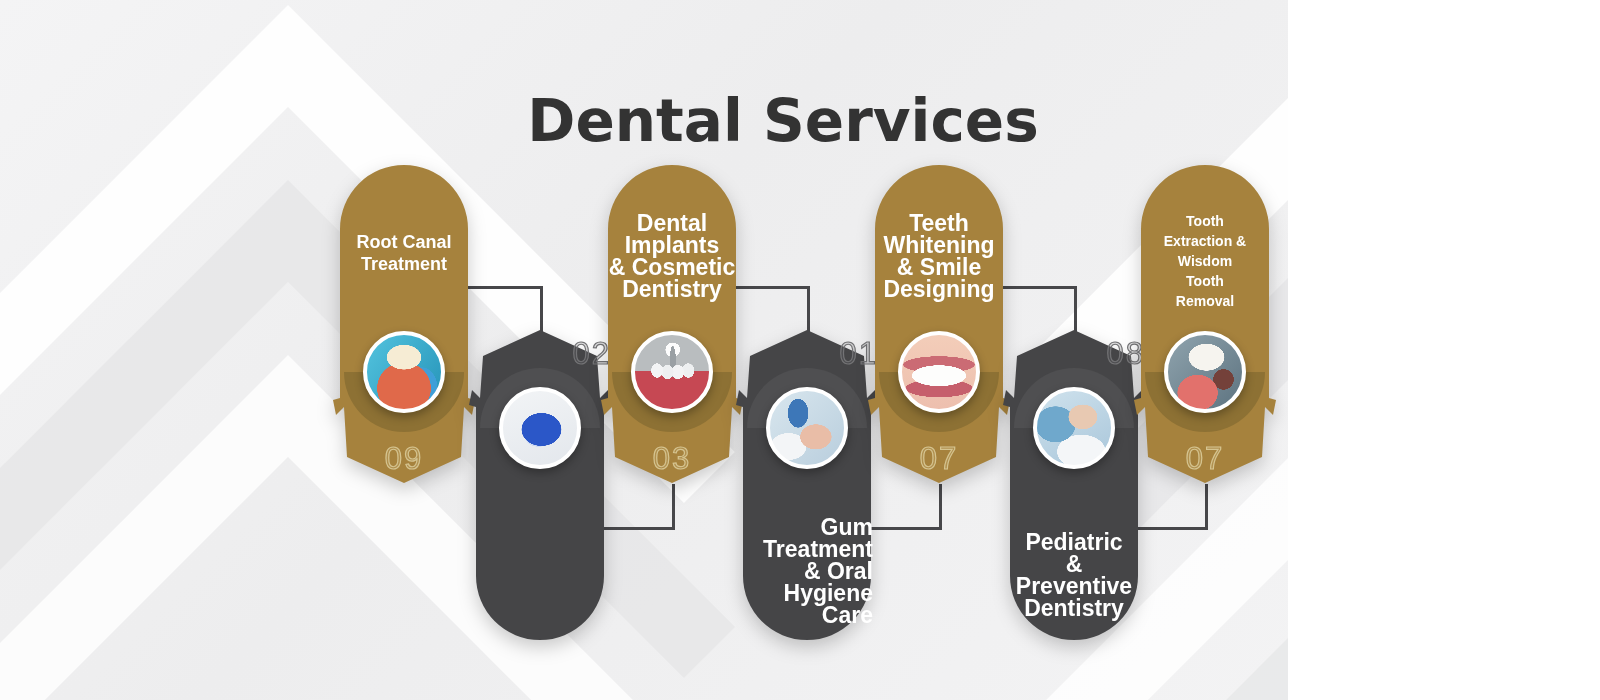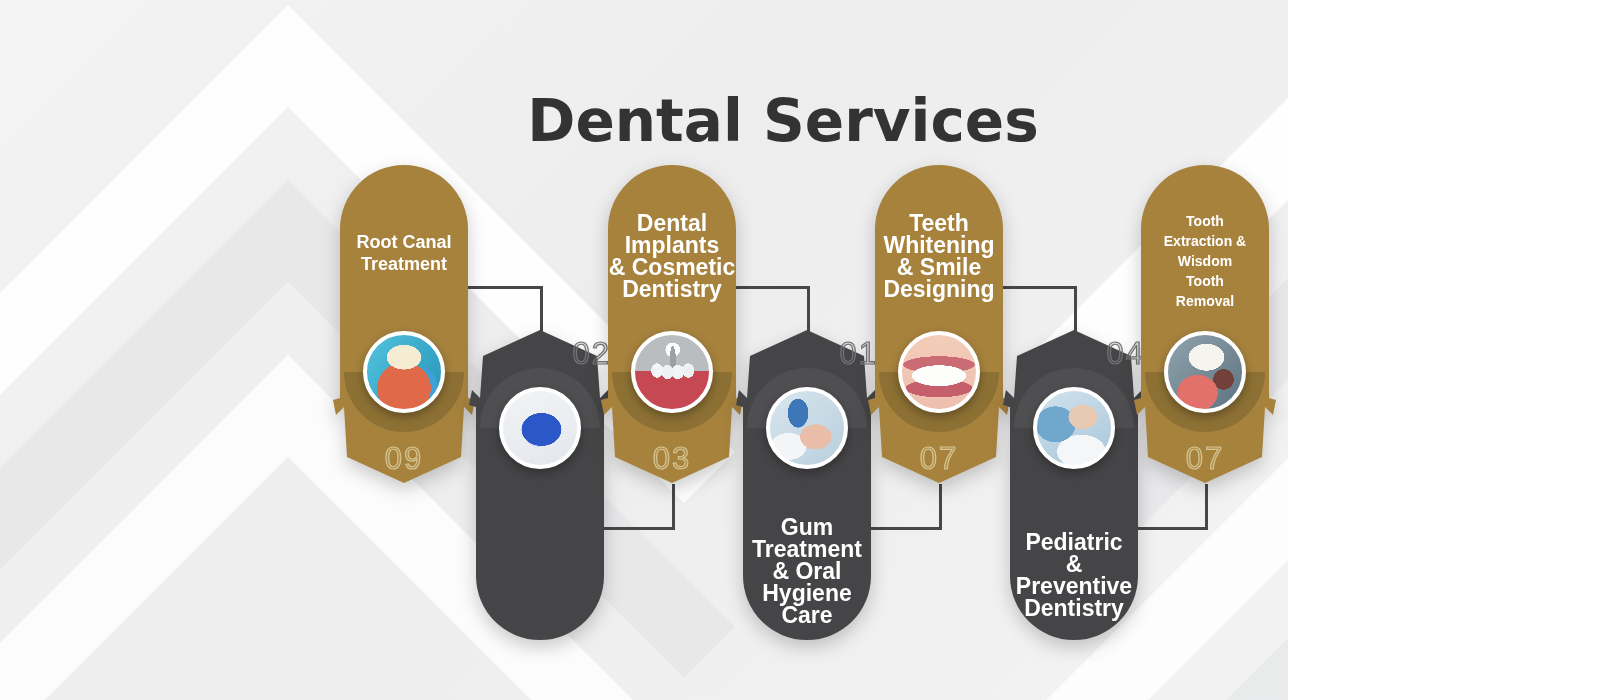--- a/index.html
+++ b/index.html
@@ -38,21 +38,21 @@
   .gold .halo{top:147px;background:var(--gold-dark,#8d7134);clip-path:inset(50% 0 0 0);}
   .dark .halo{top:38px;background:var(--dark-light,#4f4f51);clip-path:inset(0 0 50% 0);}
   .photo{position:absolute;left:30px;width:74px;height:74px;border:4px solid #ffffff;border-radius:50%;
          box-shadow:0 4px 10px rgba(0,0,0,.30);}
   .gold .photo{top:166px;} .dark .photo{top:57px;}
   .pill-title{position:absolute;left:5px;width:132px;text-align:center;color:#ffffff;font-weight:700;
               font-size:23px;line-height:22px;white-space:pre-line;}
   .p1 .pill-title{top:67px;font-size:18px;line-height:21.5px;}
   .p3 .pill-title{top:47px;} .p5 .pill-title{top:47px;}
   .p7 .pill-title{top:46px;font-size:14px;line-height:20px;}
-  .p2 .pill-title{top:237px;} .p4 .pill-title{top:186px;} .p6 .pill-title{top:201px;}
+  .p2 .pill-title{top:237px;} .p4 .pill-title{top:186px;text-align:right;} .p6 .pill-title{top:201px;}
   .pill-num{position:absolute;left:0;width:100%;text-align:center;font-size:31px;letter-spacing:2px;}
   .gold .pill-num{top:276px;color:rgba(213,196,144,.22);-webkit-text-stroke:1.2px var(--num-gold,#d5c490);}
   .dark .pill-num{top:6px;color:rgba(115,115,117,.22);text-align:right;-webkit-text-stroke:1.2px var(--num-dark,#737375);}
   
   .ph1{background:
     radial-gradient(42% 30% at 50% 30%,#f6ecd4 0 55%,rgba(246,236,212,0) 56%),
     radial-gradient(60% 58% at 50% 72%,#e0694a 0 60%,rgba(224,105,74,0) 61%),
     radial-gradient(30% 40% at 74% 72%,#3f9fd8 0 70%,rgba(63,159,216,0) 71%),
     linear-gradient(125deg,#53c3de 0%,#2593b8 100%);}
   .ph2{background:
@@ -169,21 +169,21 @@
 Designing</div>
     <div class="pill-num">07</div>
   </div>
 
   <div class="pill dark p6">
     <svg class="shape" width="142" height="310" viewBox="0 0 142 310">
       <path d="M71 0 L128 26 L131 68 L139 60 L142 75 L135 77 L135 246 A64 64 0 0 1 7 246 L7 77 L0 75 L3 60 L11 68 L14 26 Z"></path>
     </svg>
     <div class="halo"></div>
     <div class="photo ph6"></div>
-    <div class="pill-num">04</div>
+    <div class="pill-num">08</div>
     <div class="pill-title">Pediatric
 &amp;
 Preventive
 Dentistry</div>
   </div>
 
   <div class="pill gold p7">
     <svg class="shape" width="142" height="320" viewBox="0 0 142 320">
       <path d="M7 64 A64 64 0 0 1 135 64 L135 233 L142 235 L139 250 L131 242 L128 292 L71 318 L14 292 L11 242 L3 250 L0 235 L7 233 Z"></path>
     </svg>

